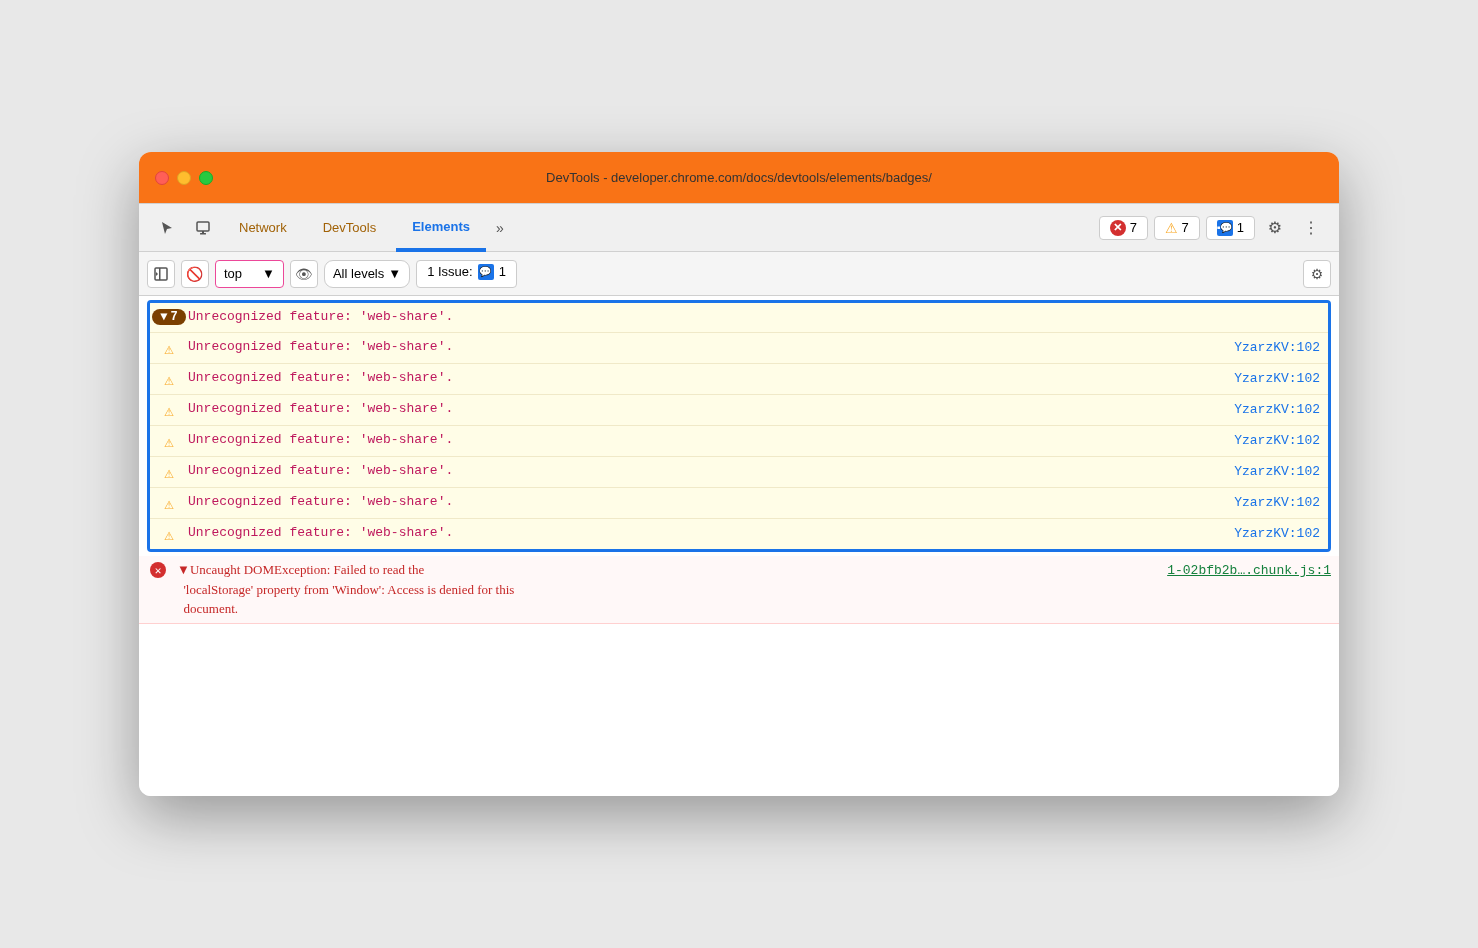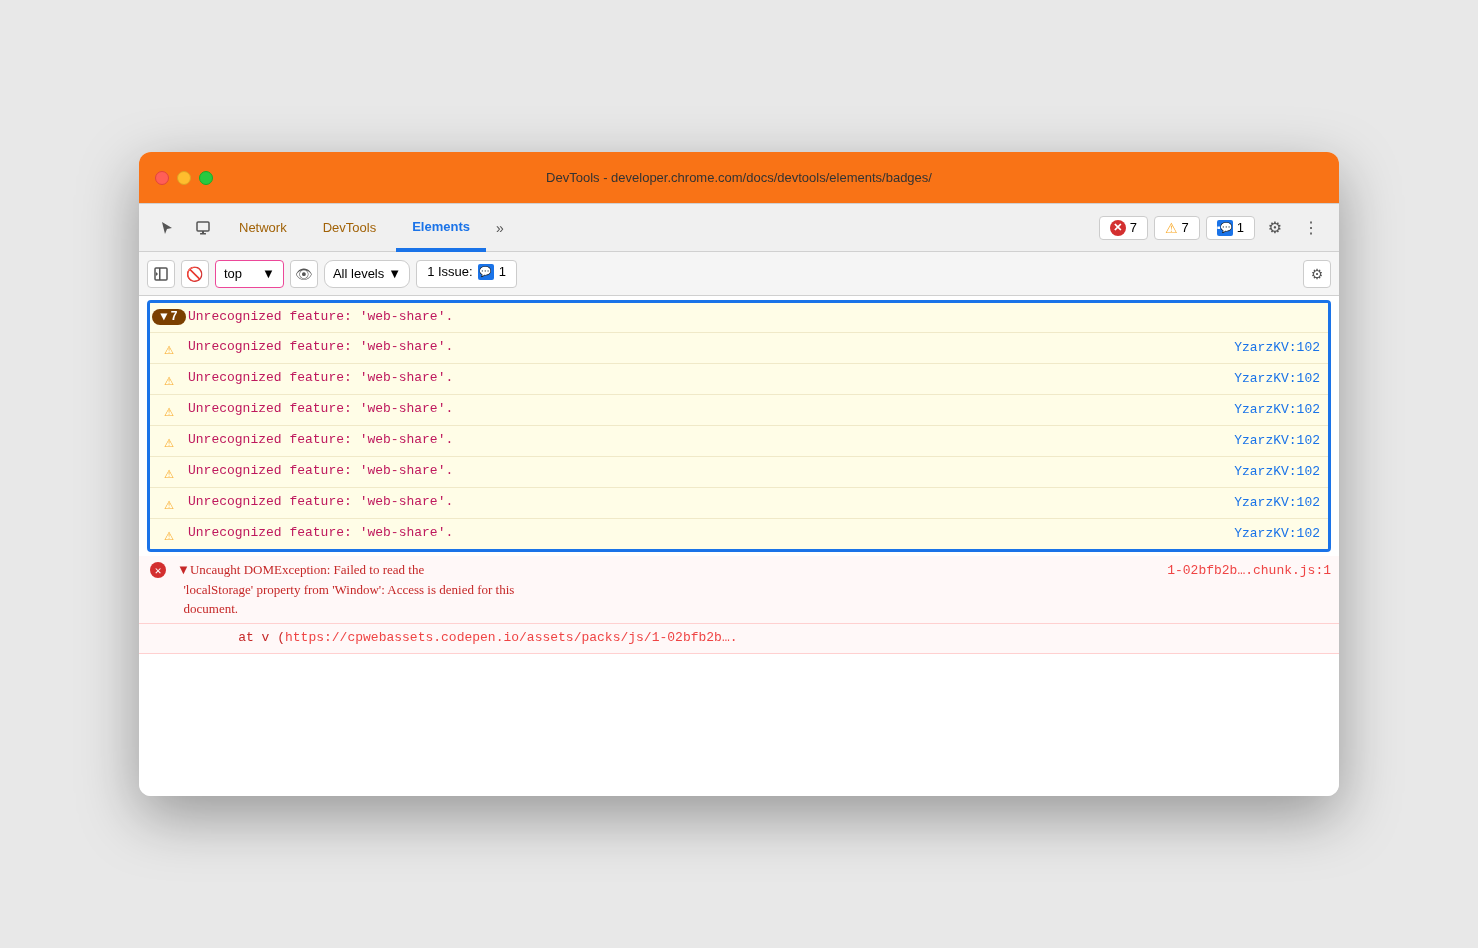--- a/index.html
+++ b/index.html
@@ -271,21 +271,21 @@
       overflow: hidden;
     }
     .blue-outline-box .log-row {
       border-bottom: 1px solid #f0e9c8;
     }
     .blue-outline-box .log-row:last-child {
       border-bottom: none;
     }
     
     .error-text { color: #c62828; }
-    .error-link { color: #ef4444; cursor: pointer; }
+    .error-link { color: #15803d; text-decoration: underline; cursor: pointer; }
     
     .indent-text { padding-left: 32px; }
     
     .dt-tab.active::after {
       content: '';
       display: block;
       position: absolute;
       bottom: 0;
       left: 0;
       right: 0;
@@ -451,20 +451,15 @@
     <div class="log-row error-row" style="align-items:flex-start; flex-wrap:wrap;">
       <div class="log-row-icon">
         <div class="error-circle">✕</div>
       </div>
       <div class="log-row-text error-text" style="margin-left:8px; flex:1; min-width:400px;font-family:Liberation Serif, serif;">
         <span>▼</span><span>Uncaught DOMException: Failed to read the<br>&nbsp;&nbsp;'localStorage' property from 'Window': Access is denied for this<br>&nbsp;&nbsp;document.</span>
       </div>
       <div class="log-row-link error-link">1-02bfb2b….chunk.js:1</div>
     </div>
 
-    <div class="log-row error-row" style="padding-left:36px;">
-      <div class="log-row-text error-text indent-text">
-        &nbsp;&nbsp;&nbsp;&nbsp;at v (<span class="error-link">https://cpwebassets.codepen.io/assets/packs/js/1-02bfb2b….</span>
-      </div>
-    </div>
 
   </div>
 </div>
 
 </body></html>

